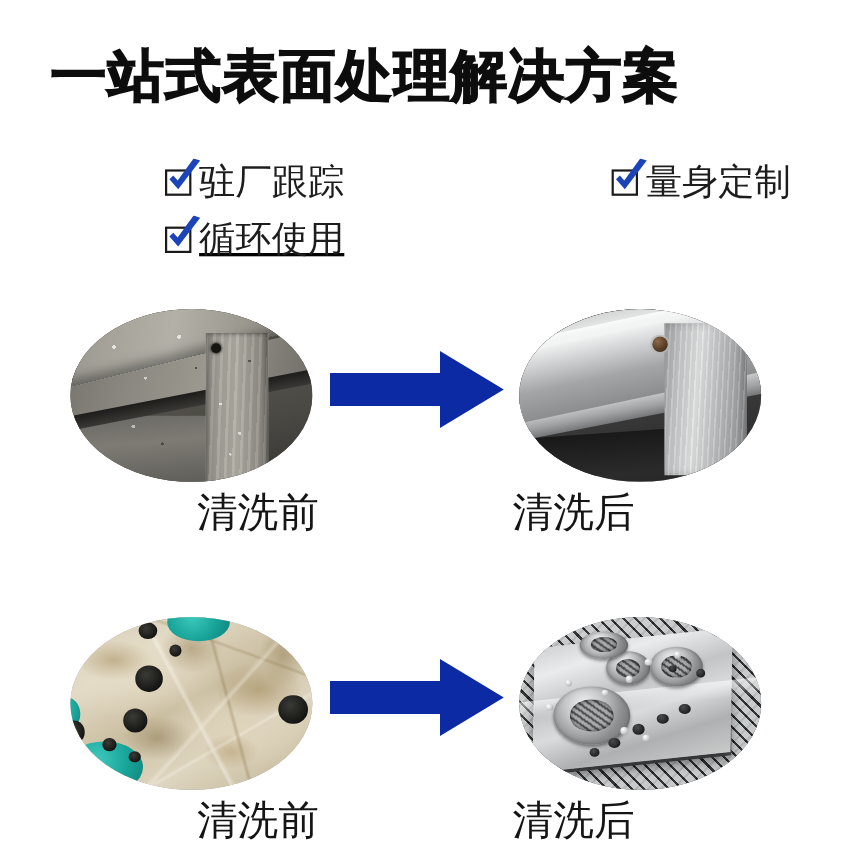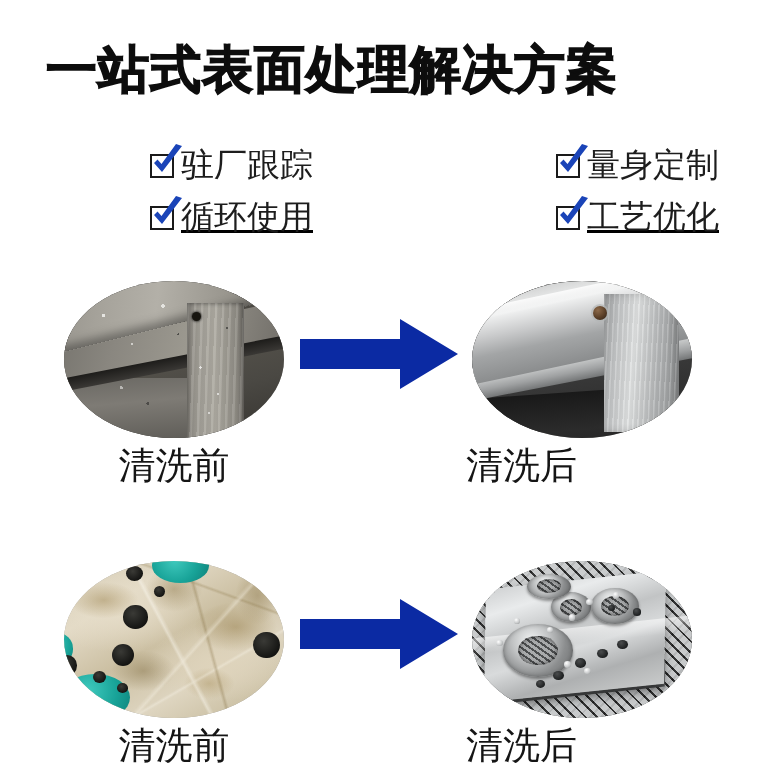--- a/index.html
+++ b/index.html
@@ -131,21 +131,21 @@
   .photo-inner {
     position: absolute;
     left: 0; top: 0; right: 0; bottom: 0;
   }
 
   .photo-caption {
     position: absolute;
     top: 172px;
     left: 0;
     width: 232px;
-    text-align: center;
+    text-align: right;
     font-family: "DejaVu Sans", "Liberation Sans", sans-serif;
     font-size: 37px;
     line-height: 44px;
     color: #151515;
     white-space: nowrap;
   }
   .photo-cell-after .photo-caption { text-align: left; }
 
   .arrow-wrap {
     position: absolute;
@@ -448,29 +448,20 @@
     <div class="feature feature-col-left feature-row-2">
       <span class="checkbox">
         <span class="checkbox-box"></span>
         <svg class="checkbox-mark" viewBox="0 0 36 36">
           <path d="M5 19 L13 28 L33 2 L27 0 L12.5 20 L8.5 15.5 Z" fill="#1a44b8"></path>
         </svg>
       </span>
       <span class="feature-label">循环使用</span>
     </div>
 
-    <div class="feature feature-col-right feature-row-2">
-      <span class="checkbox">
-        <span class="checkbox-box"></span>
-        <svg class="checkbox-mark" viewBox="0 0 36 36">
-          <path d="M5 19 L13 28 L33 2 L27 0 L12.5 20 L8.5 15.5 Z" fill="#1a44b8"></path>
-        </svg>
-      </span>
-      <span class="feature-label">工艺优化</span>
-    </div>
 
   </div>
 
   <div class="compare-row compare-row-1">
 
     <div class="photo-cell photo-cell-before">
       <div class="photo-oval">
         <div class="photo-inner">
           <div class="p1-bg"></div>
           <div class="p1-lower-plate"></div>

